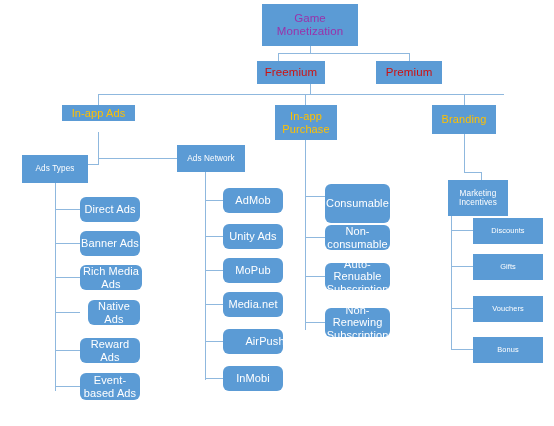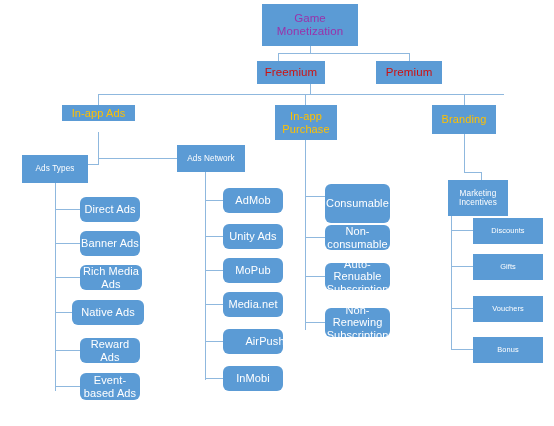--- a/index.html
+++ b/index.html
@@ -148,21 +148,21 @@
 
   <div class="node leaf rounded" style="left:80px; top:197px; width:60px; height:25px;">
     <span>Direct Ads</span>
   </div>
   <div class="node leaf rounded" style="left:80px; top:231px; width:60px; height:25px;">
     <span>Banner Ads</span>
   </div>
   <div class="node leaf rounded" style="left:80px; top:265px; width:62px; height:25px;">
     <span>Rich  Media Ads</span>
   </div>
-  <div class="node leaf rounded" style="left:72px; top:300px; width:72px; height:25px;">
+  <div class="node leaf rounded" style="left:88px; top:300px; width:52px; height:25px;">
     <span>Native Ads</span>
   </div>
   <div class="node leaf rounded" style="left:80px; top:338px; width:60px; height:25px;">
     <span>Reward Ads</span>
   </div>
   <div class="node leaf rounded" style="left:80px; top:373px; width:60px; height:27px;">
     <span>Event-based Ads</span>
   </div>
 
   <div class="node leaf rounded" style="left:223px; top:188px; width:60px; height:25px;">

